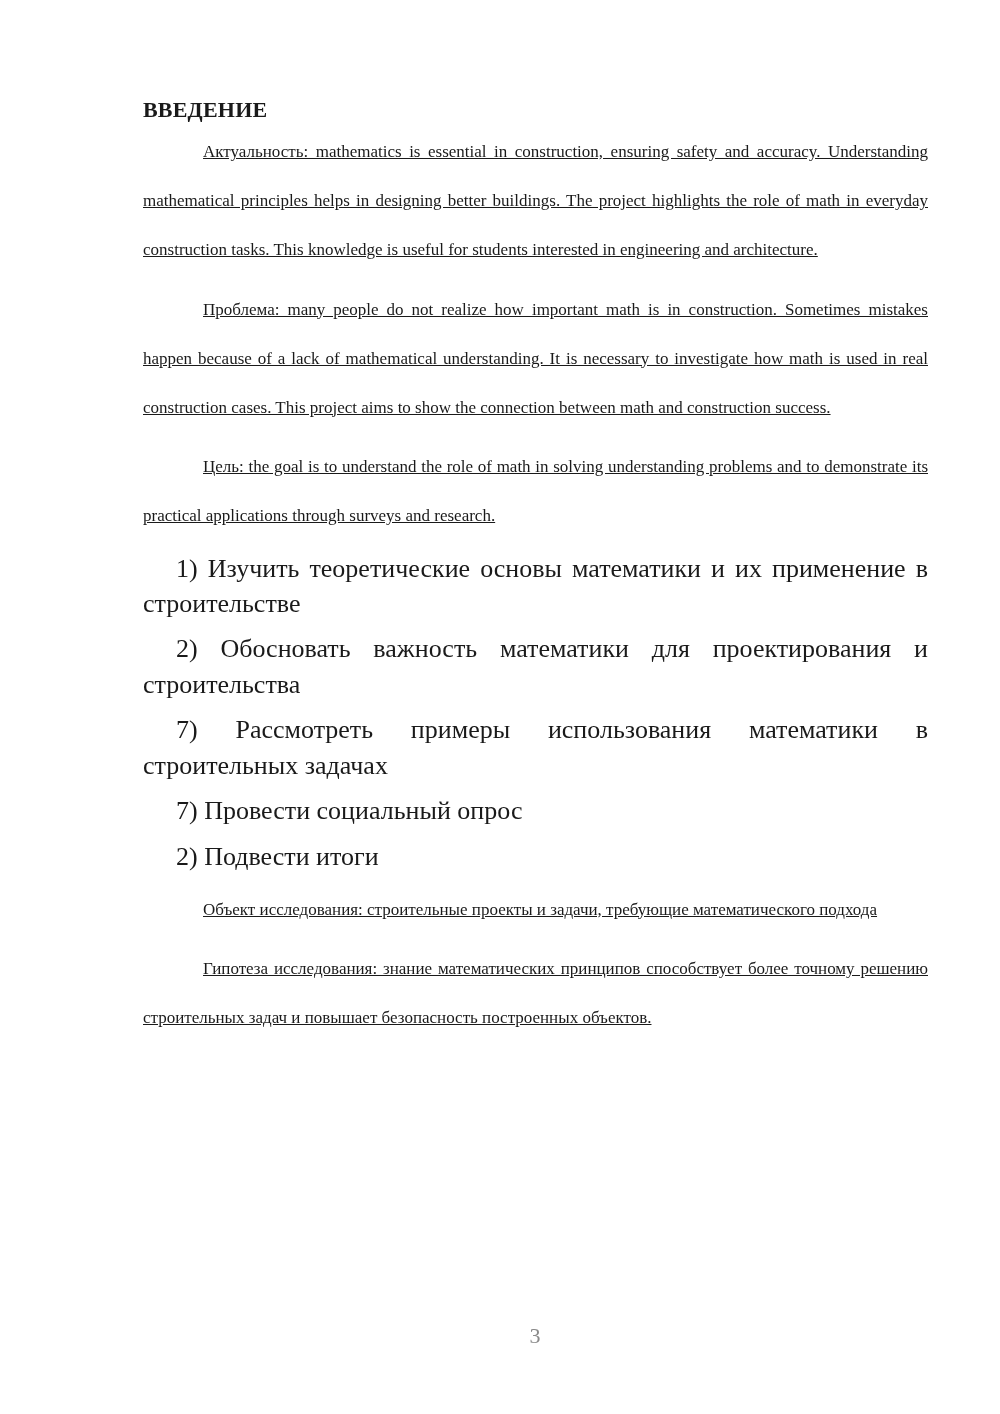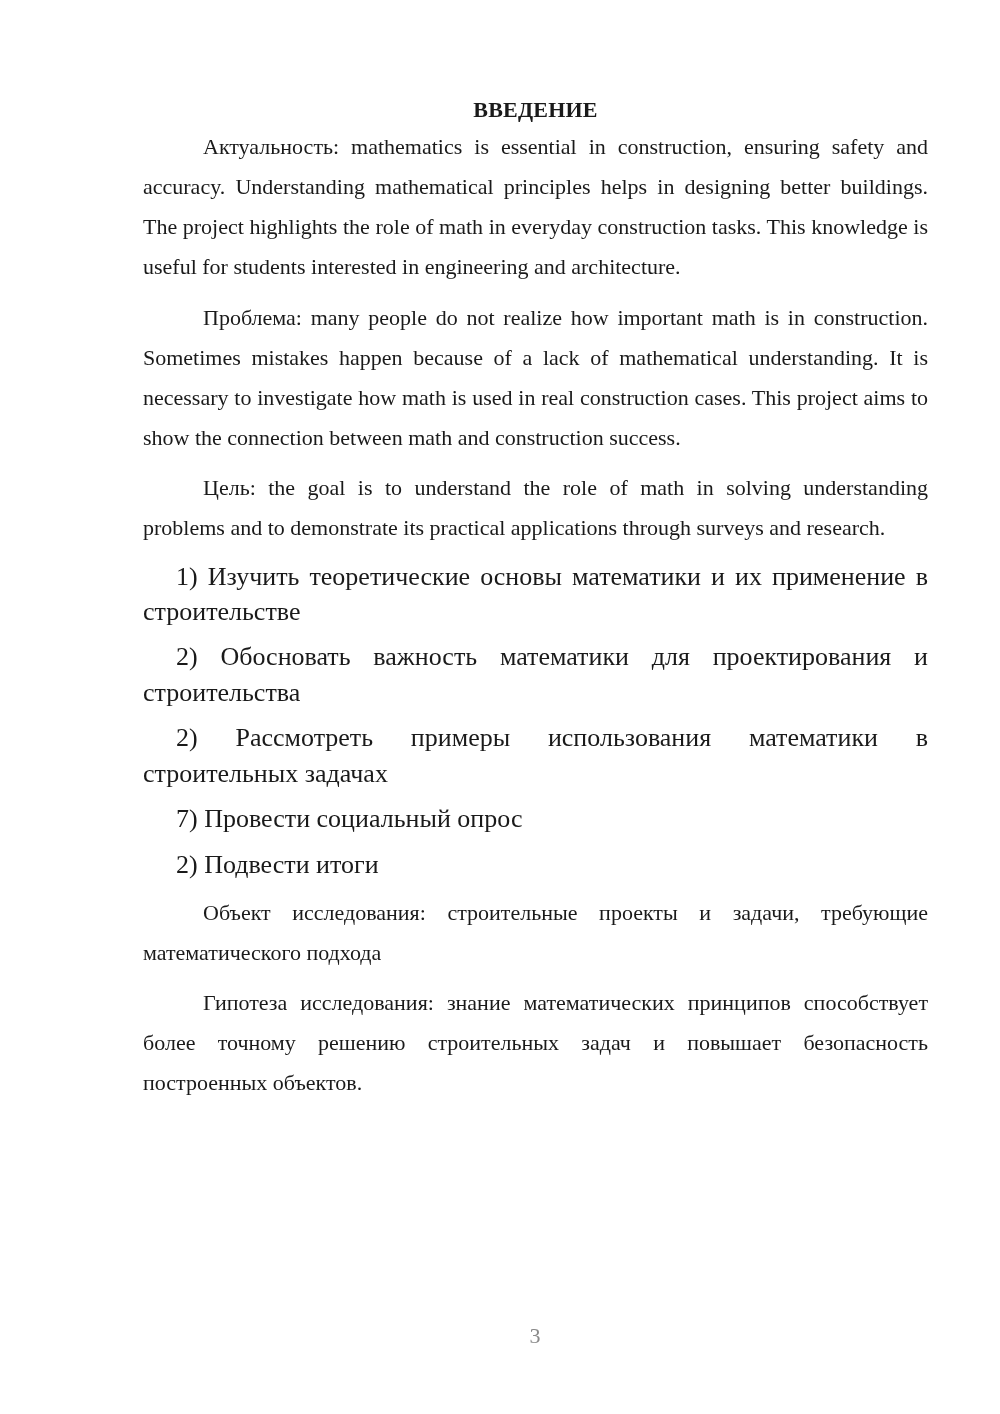--- a/index.html
+++ b/index.html
@@ -15,33 +15,33 @@
       font-family: "Liberation Serif", "DejaVu Serif", serif;
       color: #1a1a1a;
     }
     .page {
       position: absolute;
       left: 143px;
       top: 92px;
       width: 785px;
     }
     .title {
-      text-align: center;
       font-weight: bold;
       font-size: 22px;
       line-height: 35px;
       margin: 0 0 0 0;
       letter-spacing: 0.2px;
     }
     .para {
-      font-size: 22px;
-      line-height: 40px;
+      font-size: 17px;
+      line-height: 49px;
       text-align: justify;
       text-indent: 60px;
       margin: 0 0 10.5px 0;
+      text-decoration: underline;
     }
     .para.first {
       margin-top: 0px;
     }
     .list-item {
       font-size: 26px;
       line-height: 35.2px;
       text-align: justify;
       text-indent: 33px;
       margin: 0 0 10.5px 0;
@@ -62,21 +62,21 @@
 <div class="page">
   <h1 class="title">ВВЕДЕНИЕ</h1>
 
   <p class="para first">Актуальность: mathematics is essential in construction, ensuring safety and accuracy. Understanding mathematical principles helps in designing better buildings. The project highlights the role of math in everyday construction tasks. This knowledge is useful for students interested in engineering and architecture.</p>
   <p class="para">Проблема: many people do not realize how important math is in construction. Sometimes mistakes happen because of a lack of mathematical understanding. It is necessary to investigate how math is used in real construction cases. This project aims to show the connection between math and construction success.</p>
   <p class="para">Цель: the goal is to understand the role of math in solving understanding problems and to demonstrate its practical applications through surveys and research.</p>
 
   <div>
     <p class="list-item">1) Изучить теоретические основы математики и их применение в строительстве</p>
     <p class="list-item">2) Обосновать важность математики для проектирования и строительства</p>
-    <p class="list-item">2) Рассмотреть примеры использования математики в строительных задачах</p>
+    <p class="list-item">7) Рассмотреть примеры использования математики в строительных задачах</p>
     <p class="list-item">7) Провести социальный опрос</p>
     <p class="list-item">2) Подвести итоги</p>
   </div>
 
   <p class="para">Объект исследования: строительные проекты и задачи, требующие математического подхода</p>
   <p class="para">Гипотеза исследования: знание математических принципов способствует более точному решению строительных задач и повышает безопасность построенных объектов.</p>
 </div>
 
 <div class="page-number">3</div>
 

